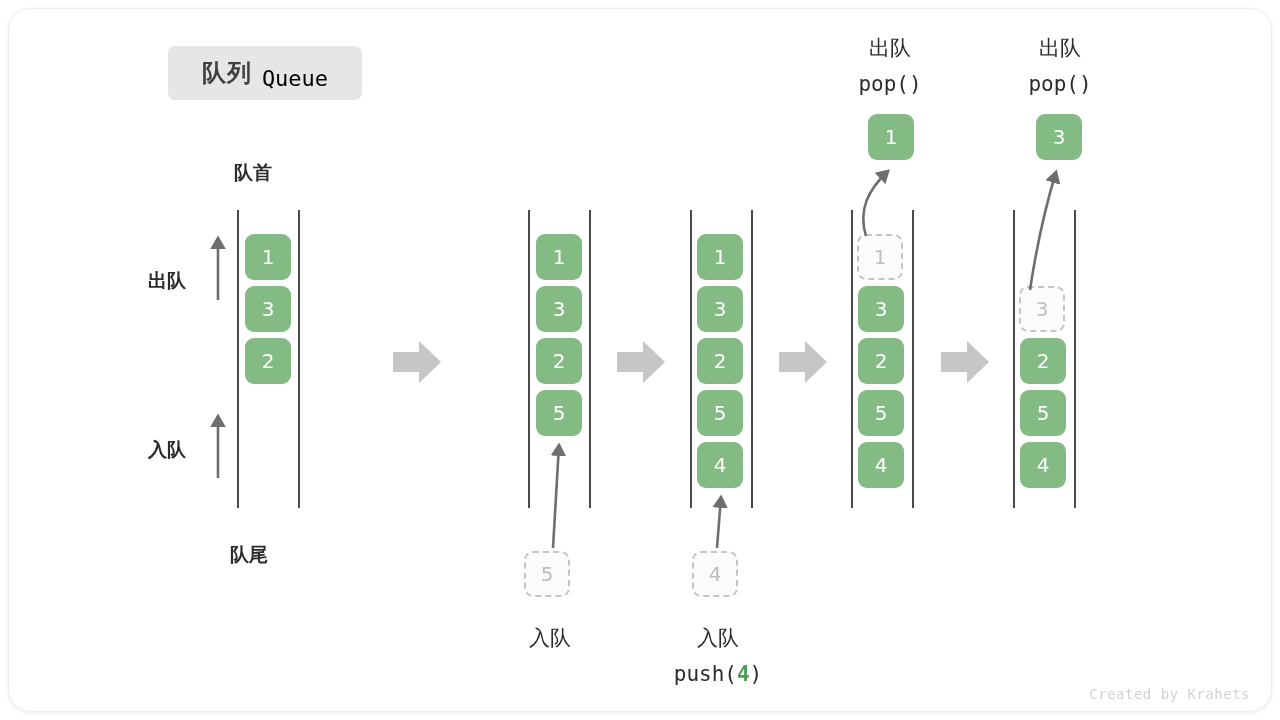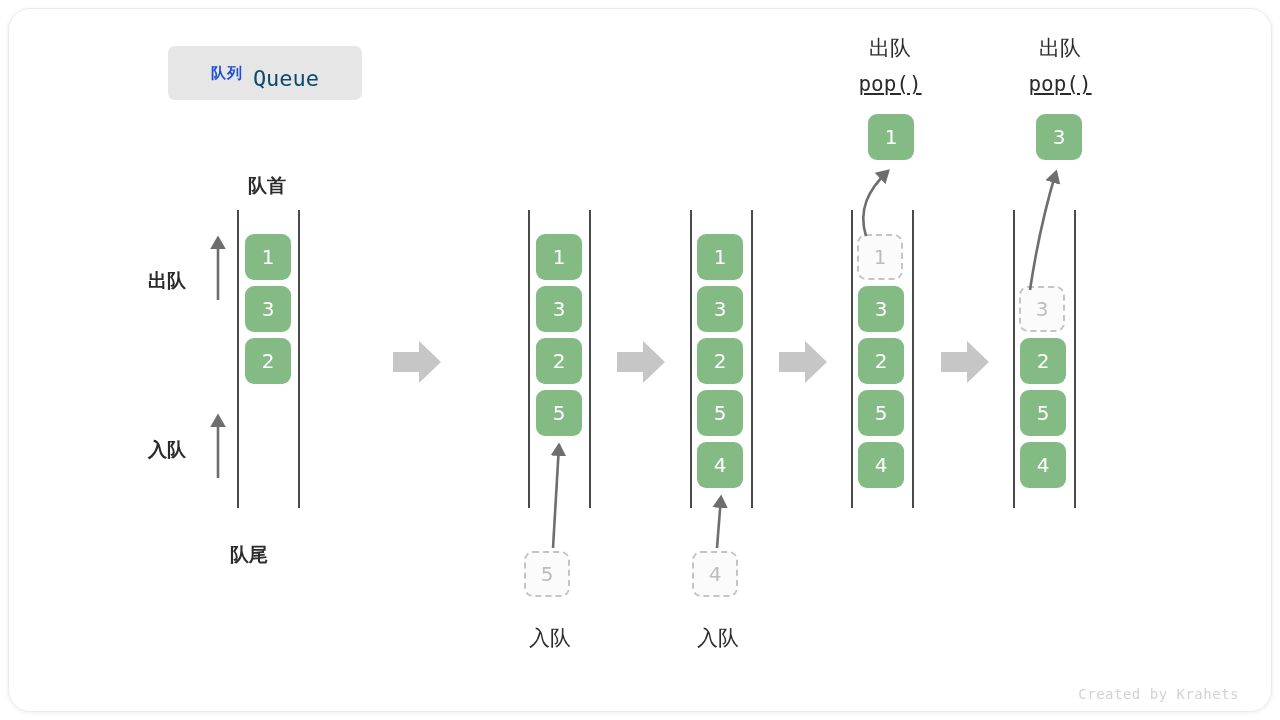--- a/index.html
+++ b/index.html
@@ -36,28 +36,28 @@
     width: 194px;
     height: 54px;
     background: #e6e6e6;
     border-radius: 7px;
     display: flex;
     align-items: center;
     justify-content: center;
     gap: 10px;
   }
   .title-cn {
-    font-size: 15px;
+    font-size: 24px;
     font-weight: bold;
-    color: #1d4ed8;
+    color: #404040;
     letter-spacing: 1px;
   }
   .title-en {
     font-size: 22px;
-    color: #0c4a6e;
+    color: #000000;
     font-family: "DejaVu Sans Mono", "Liberation Mono", monospace;
     margin-top: 10px;
   }
 
   
   .lbl {
     position: absolute;
     font-size: 19px;
     font-weight: bold;
     color: #2b2b2b;
@@ -68,21 +68,20 @@
     font-size: 21px;
     color: #2b2b2b;
     white-space: nowrap;
     text-align: center;
     line-height: 36px;
   }
   .mono {
     font-family: "DejaVu Sans Mono", "Liberation Mono", monospace;
     font-size: 21px;
     color: #2b2b2b;
-    text-decoration: underline;
   }
   .arg {
     color: #4f9a55;
     font-weight: bold;
   }
 
   
   .rail {
     position: absolute;
     width: 2px;
@@ -115,40 +114,40 @@
     left: 0;
     top: 0;
     width: 1280px;
     height: 720px;
     pointer-events: none;
   }
 
   
   .credit {
     position: absolute;
-    right: 41px;
+    right: 30px;
     bottom: 18px;
     font-family: "DejaVu Sans Mono", "Liberation Mono", monospace;
     font-size: 14px;
     color: #d2d2d2;
     letter-spacing: 0.5px;
   }
 </style>
 </head>
 <body>
 
 <div id="canvas">
   <div class="card"></div>
 
   <div class="title-badge">
     <span class="title-cn">队列</span>
     <span class="title-en">Queue</span>
   </div>
 
-  <div class="lbl" style="left:248px; top:160px;margin-top:13px;">队首</div>
+  <div class="lbl" style="left:234px; top:160px;">队首</div>
   <div class="lbl" style="left:230px; top:542px;">队尾</div>
   <div class="lbl" style="left:148px; top:268px;">出队</div>
   <div class="lbl" style="left:148px; top:437px;">入队</div>
 
   <div class="rail" style="left:237px; top:210px; height:298px;"></div>
   <div class="rail" style="left:298px; top:210px; height:298px;"></div>
 
   <div class="cell" style="left:245px; top:234px;">1</div>
   <div class="cell" style="left:245px; top:286px;">3</div>
   <div class="cell" style="left:245px; top:338px;">2</div>
@@ -171,20 +170,21 @@
 
   <div class="cell" style="left:697px; top:234px;">1</div>
   <div class="cell" style="left:697px; top:286px;">3</div>
   <div class="cell" style="left:697px; top:338px;">2</div>
   <div class="cell" style="left:697px; top:390px;">5</div>
   <div class="cell" style="left:697px; top:442px;">4</div>
 
   <div class="cell ghost" style="left:692px; top:551px;">4</div>
   <div class="oplbl" style="left:628px; top:620px; width:180px;">
     <div>入队</div>
+    <div class="mono"><span>push(</span><span class="arg">4</span><span>)</span></div>
   </div>
 
   <div class="oplbl" style="left:810px; top:30px; width:160px;">
     <div>出队</div>
     <div class="mono">pop()</div>
   </div>
   <div class="cell" style="left:868px; top:114px;">1</div>
 
   <div class="rail" style="left:851px; top:210px; height:298px;"></div>
   <div class="rail" style="left:912px; top:210px; height:298px;"></div>

